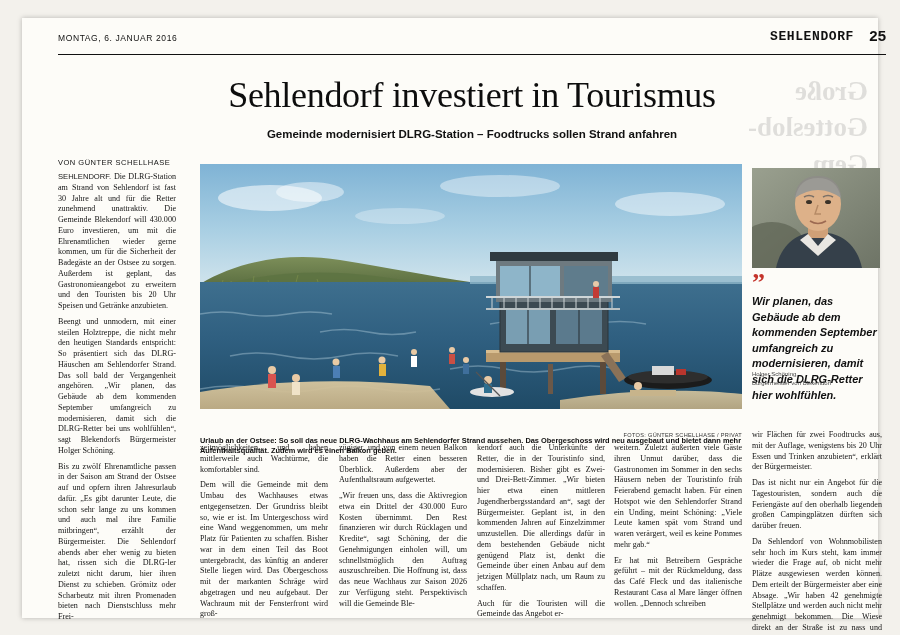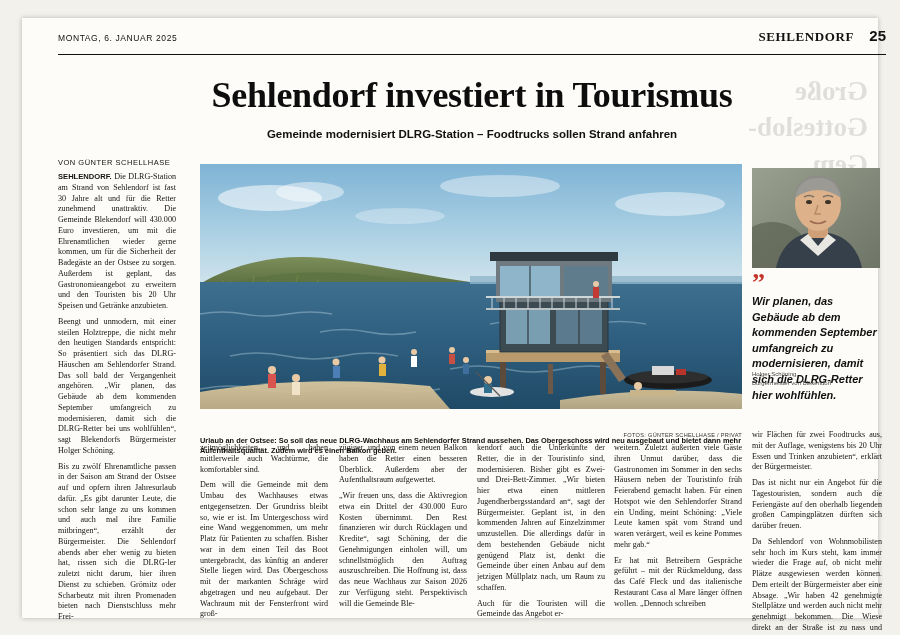--- a/index.html
+++ b/index.html
@@ -64,21 +64,21 @@
     top: 1px;
     font-family: "Liberation Sans", sans-serif;
     font-size: 8.5px;
     letter-spacing: 0.6px;
     color: #111;
   }
   .masthead .section {
     position: absolute;
     right: 32px;
     top: -3px;
-    font-family: Liberation Serif, serif;
+    font-family: Liberation Mono, monospace;
     font-weight: bold;
     font-size: 13px;
     letter-spacing: 0.6px;
     color: #111;
   }
   .masthead .pagenum {
     position: absolute;
     right: 0;
     top: -5px;
     font-family: "Liberation Sans", sans-serif;
@@ -89,21 +89,21 @@
   }
 
   
   .headline {
     position: absolute;
     left: 40px;
     top: 56px;
     width: 820px;
     text-align: center;
     font-family: "Liberation Serif", serif;
-    font-weight: bold;
+    font-weight: normal;
     font-size: 36px;
     letter-spacing: -0.3px;
     color: #0d0d0d;
   }
   .subhead {
     position: absolute;
     left: 40px;
     top: 110px;
     width: 820px;
     text-align: center;
@@ -128,21 +128,21 @@
     position: absolute;
     font-family: "Liberation Serif", serif;
     font-size: 8.1px;
     line-height: 1.33;
     text-align: justify;
     color: #141414;
     hyphens: auto;
   }
   .col p { margin: 0 0 5px 0; }
   .col p.first::first-letter { }
-  .lead-bold { font-family: "Liberation Sans", sans-serif; font-weight: bold; font-size: 7.6px; }
+  .lead-bold { font-family: "Liberation Sans", sans-serif; font-weight: normal; font-size: 7.6px; }
 
   #col1 { left: 36px; top: 154px; width: 118px; height: 440px; }
   #col2 { left: 178px; top: 425px; width: 128px; height: 172px; }
   #col3 { left: 317px; top: 425px; width: 128px; height: 172px; }
   #col4 { left: 455px; top: 425px; width: 128px; height: 172px; }
   #col5 { left: 592px; top: 425px; width: 128px; height: 172px; }
   #col6 { left: 730px; top: 412px; width: 130px; height: 185px; }
 
   
   .photo {
@@ -227,21 +227,21 @@
 
 <div class="page">
   <div class="paper">
 
     <div class="bleed">
       <div>Große Gotteslob-Gem</div>
       <div class="small">der Wandern</div>
     </div>
 
     <div class="masthead">
-      <div class="date">MONTAG, 6. JANUAR 2025</div>
+      <div class="date">MONTAG, 6. JANUAR 2016</div>
       <div class="section">SEHLENDORF</div>
       <div class="pagenum">25</div>
     </div>
 
     <div class="headline">Sehlendorf investiert in Tourismus</div>
     <div class="subhead">Gemeinde modernisiert DLRG-Station – Foodtrucks sollen Strand anfahren</div>
     <div class="byline">VON GÜNTER SCHELLHASE</div>
 
     <div class="photo">
       <svg width="542" height="245" viewBox="0 0 542 245" xmlns="http://www.w3.org/2000/svg">

